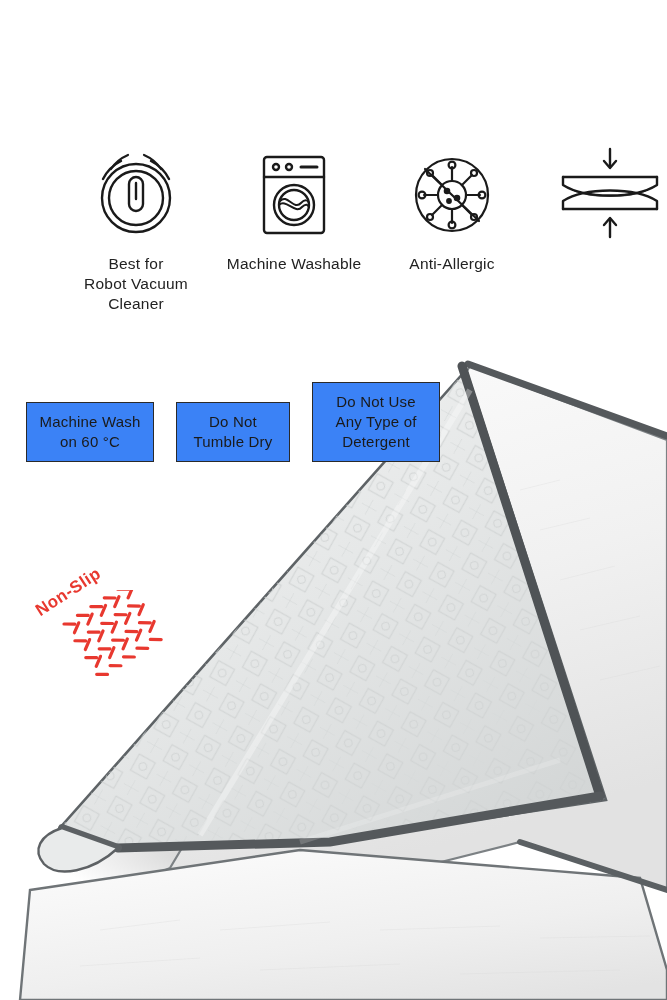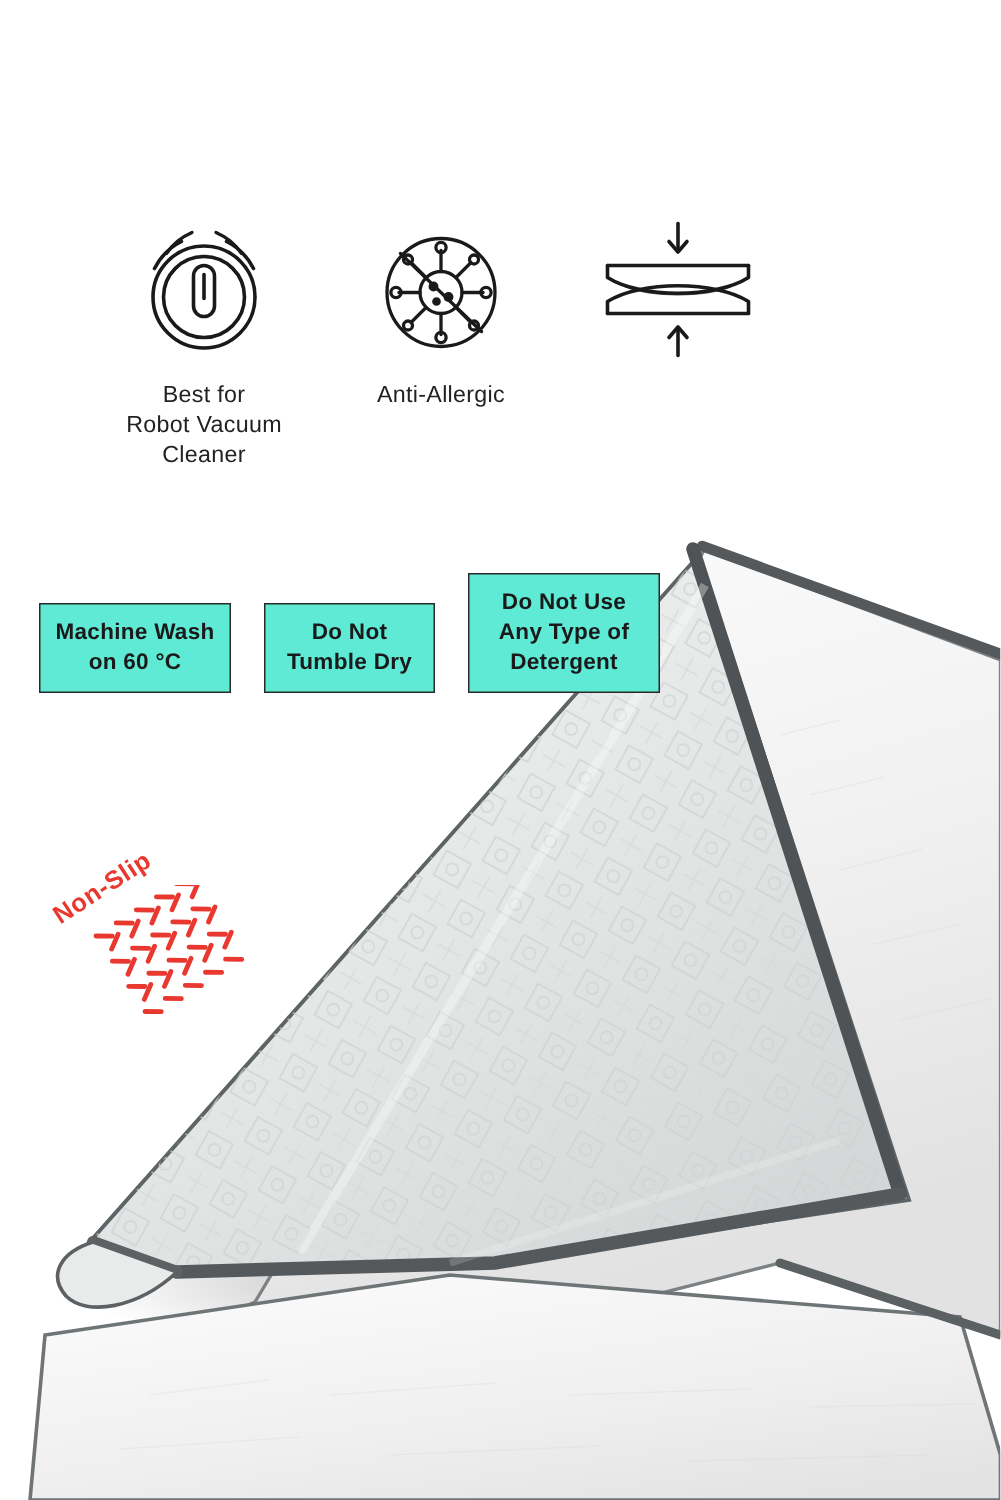--- a/index.html
+++ b/index.html
@@ -54,32 +54,31 @@
   
   .care-row {
     position: absolute;
     top: 382px;
     left: 26px;
     display: flex;
     align-items: flex-end;
   }
   .care-box {
     border: 1.4px solid #2a2a2a;
-    background: #5eead4;
+    background: #3b82f6;
     display: flex;
     align-items: center;
     justify-content: center;
     text-align: center;
     font-size: 15px;
     line-height: 20px;
     letter-spacing: 0.2px;
     color: #1a1a1a;
     white-space: pre-line;
     box-sizing: border-box;
-    font-weight: bold;
   }
   .care-box.b1 { width: 128px; height: 60px; margin-right: 22px; }
   .care-box.b2 { width: 114px; height: 60px; margin-right: 22px; }
   .care-box.b3 { width: 128px; height: 80px; }
 
   
   .nonslip {
     position: absolute;
     left: 30px;
     top: 590px;
@@ -191,20 +190,38 @@
           <path d="M88 36 C 84 28, 78 22, 70 18"></path>
           <path d="M80 26 C 76 20, 70 15, 63 12" stroke-width="2.2"></path>
         </g>
       </svg>
     </div>
     <div class="feature-label">Best for
 Robot Vacuum
 Cleaner</div>
   </div>
 
+  <div class="feature">
+    <div class="feature-icon">
+      <svg width="110" height="100" viewBox="0 0 110 100">
+        <g fill="none" stroke="#1a1a1a" stroke-width="2.4" stroke-linecap="round" stroke-linejoin="round">
+          <rect x="25" y="14" width="60" height="76" rx="3"></rect>
+          <line x1="25" y1="34" x2="85" y2="34"></line>
+          <circle cx="37" cy="24" r="3"></circle>
+          <circle cx="50" cy="24" r="3"></circle>
+          <line x1="62" y1="24" x2="78" y2="24" stroke-width="3"></line>
+          <circle cx="55" cy="62" r="20"></circle>
+          <circle cx="55" cy="62" r="15"></circle>
+          <path d="M41 58 C 48 50, 55 68, 62 60 C 66 56, 69 57, 70 60" stroke-width="2"></path>
+          <path d="M40 62 C 47 55, 56 72, 63 64 C 67 60, 69 62, 70 64" stroke-width="2"></path>
+        </g>
+      </svg>
+    </div>
+    <div class="feature-label">Machine Washable</div>
+  </div>
 
   <div class="feature">
     <div class="feature-icon">
       <svg width="110" height="100" viewBox="0 0 110 100">
         <g fill="none" stroke="#1a1a1a" stroke-width="2.2" stroke-linecap="round">
           <circle cx="55" cy="52" r="36"></circle>
           <line x1="28" y1="26" x2="82" y2="78"></line>
           <circle cx="55" cy="52" r="14"></circle>
           <g>
             <line x1="55" y1="38" x2="55" y2="24"></line>

